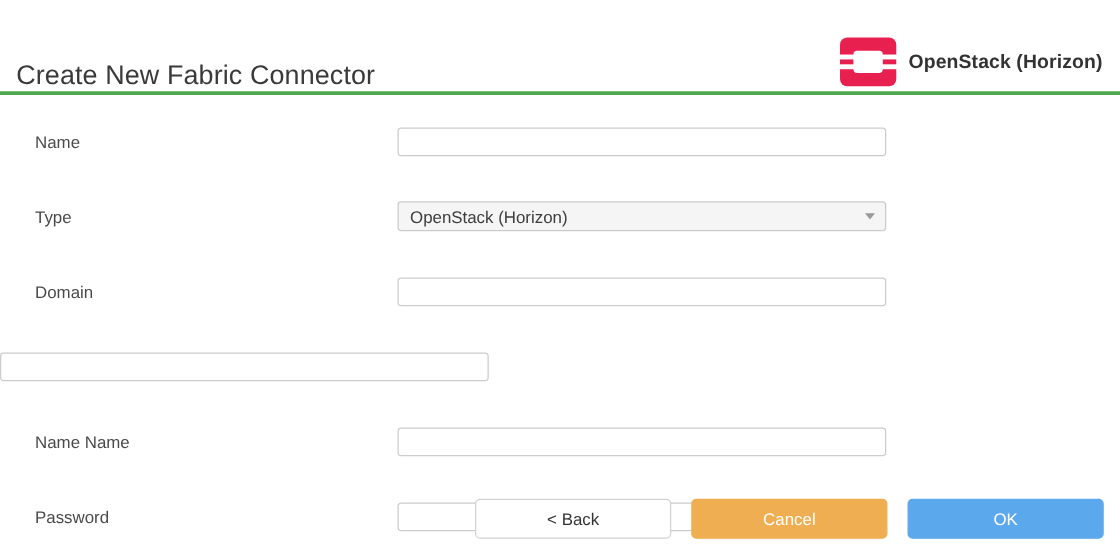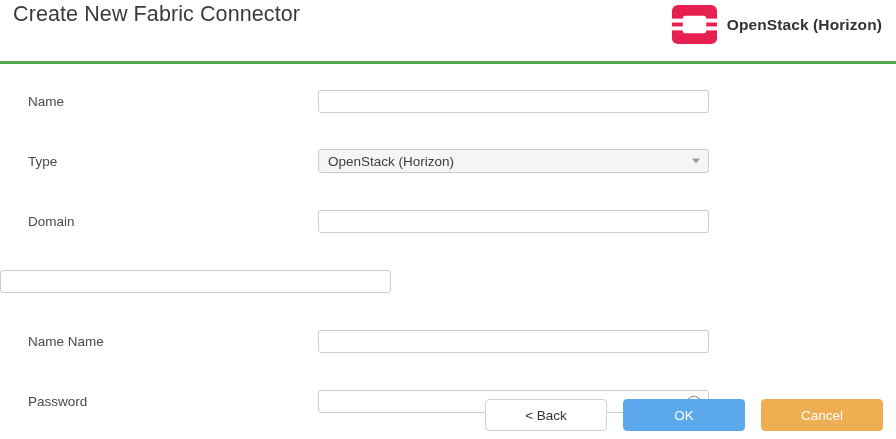--- a/index.html
+++ b/index.html
@@ -13,25 +13,25 @@
     background: #ffffff;
     font-family: "Liberation Sans", sans-serif;
     color: #333333;
     overflow: hidden;
     position: relative;
   }
 
   
   .header {
     position: relative;
-    height: 64px;
+    height: 76px;
     background: #ffffff;
     border-bottom: 3px solid #4fa94f;
     display: flex;
-    align-items: flex-start;
+    align-items: flex-end;
     justify-content: space-between;
     padding: 0 14px 0 13px;
     gap: 20px;
   }
   .page-title {
     font-size: 21.5px;
     font-weight: 400;
     color: #3a3a3a;
     letter-spacing: 0.1px;
     white-space: nowrap;
@@ -147,21 +147,21 @@
     right: 0;
     bottom: 0;
     height: 48px;
     display: flex;
     align-items: center;
     justify-content: flex-end;
     gap: 16px;
     padding-right: 13px;
   }
   .btn {
-    width: 122px;
+    width: 157px;
     height: 32px;
     border-radius: 4px;
     font-size: 13.5px;
     font-family: "Liberation Sans", sans-serif;
     display: inline-flex;
     align-items: center;
     justify-content: center;
     cursor: pointer;
     border: 1px solid transparent;
     white-space: nowrap;
@@ -256,15 +256,15 @@
         </svg>
       </div>
     </div>
   </div>
   <div class="row-spacer"></div>
 
 </div>
 
 <div class="footer">
   <button class="btn btn-back">&lt; Back</button>
+  <button class="btn btn-cancel">Cancel</button>
   <button class="btn btn-ok">OK</button>
-  <button class="btn btn-cancel">Cancel</button>
 </div>
 
 </body></html>

